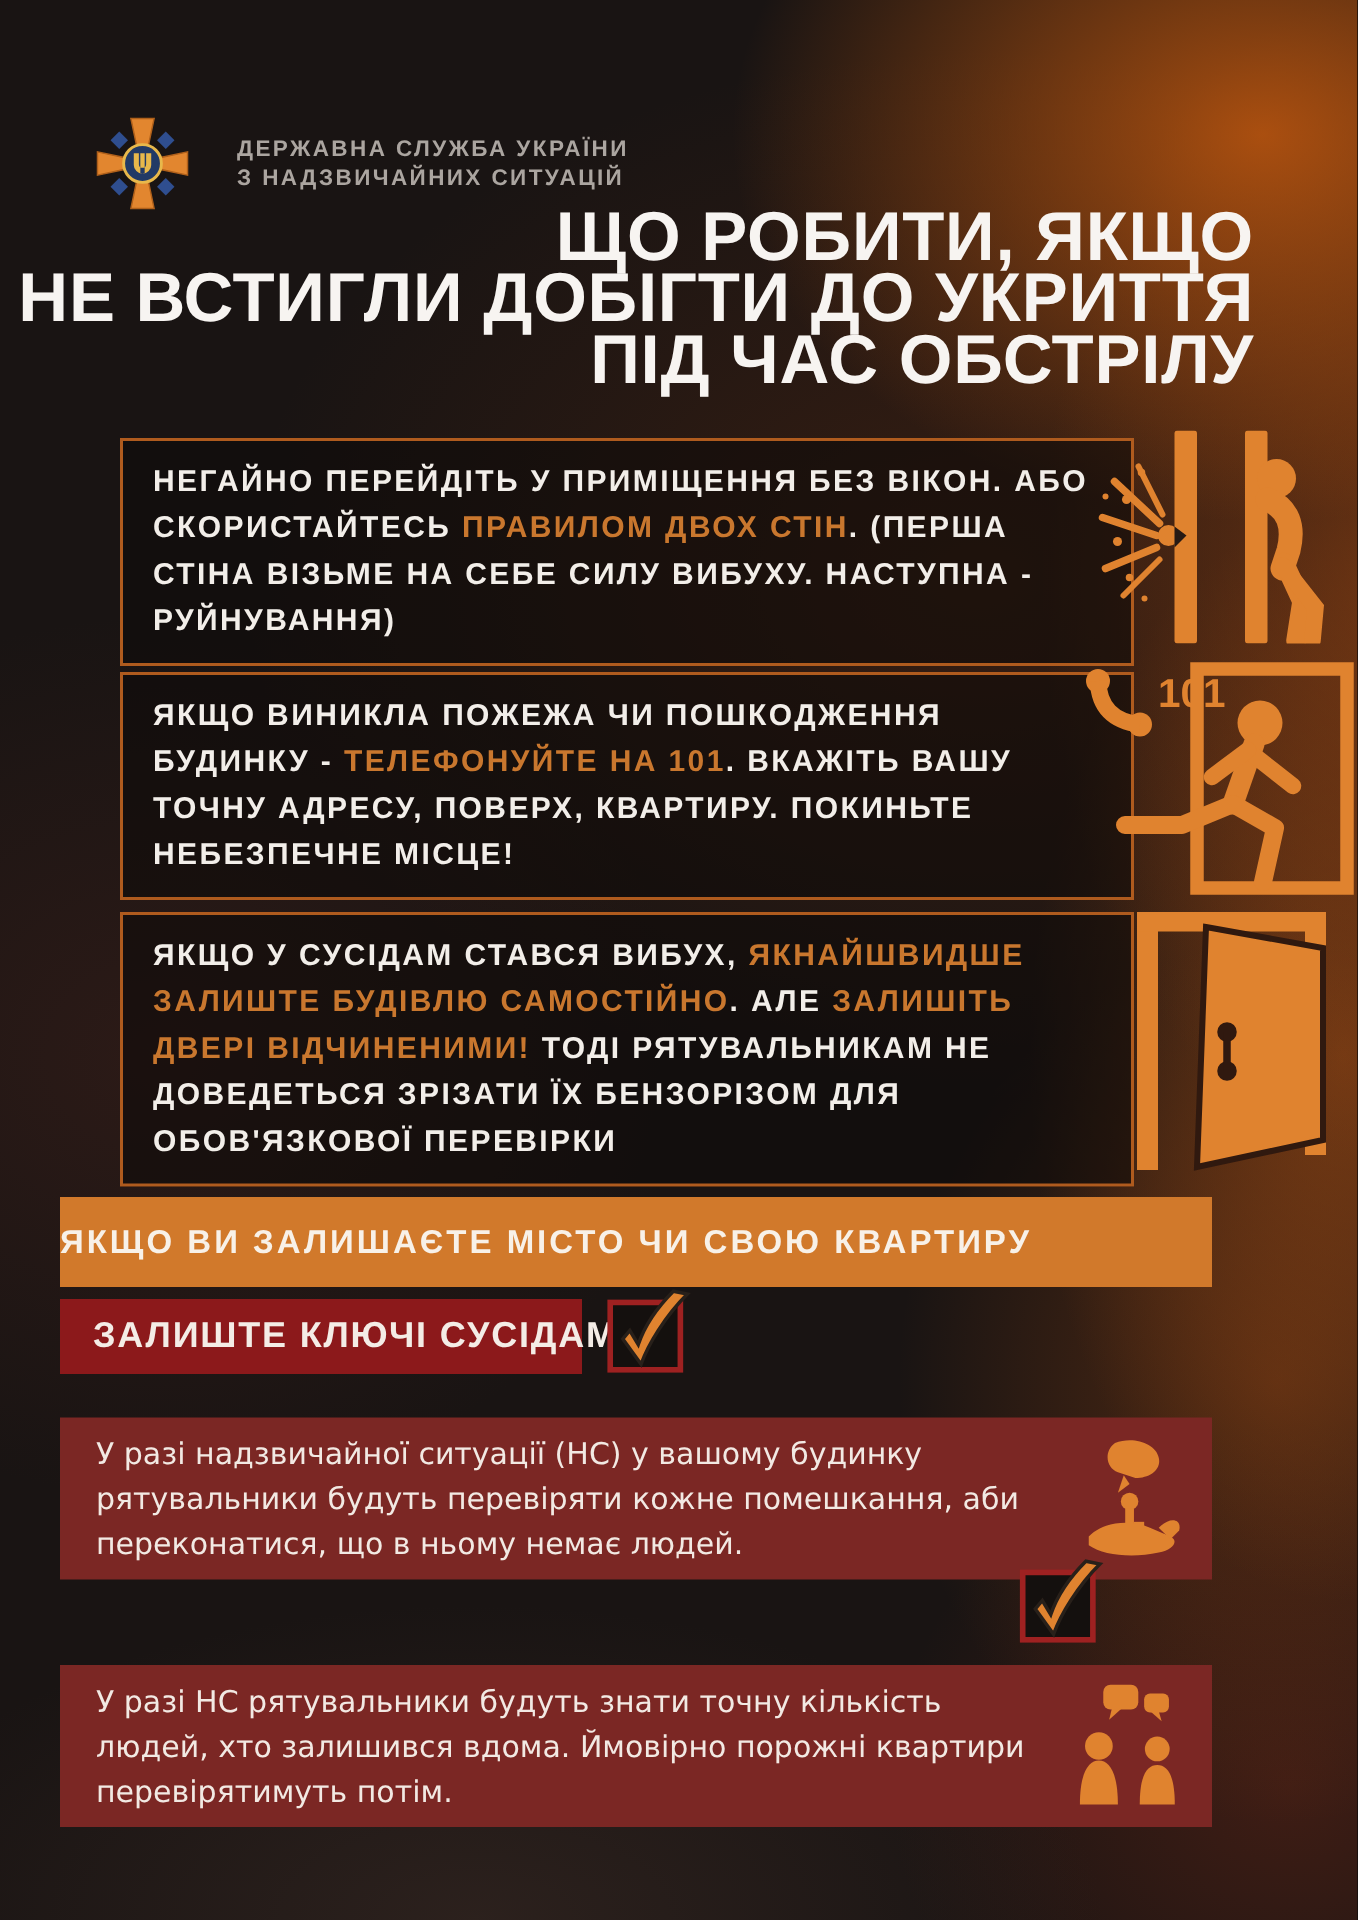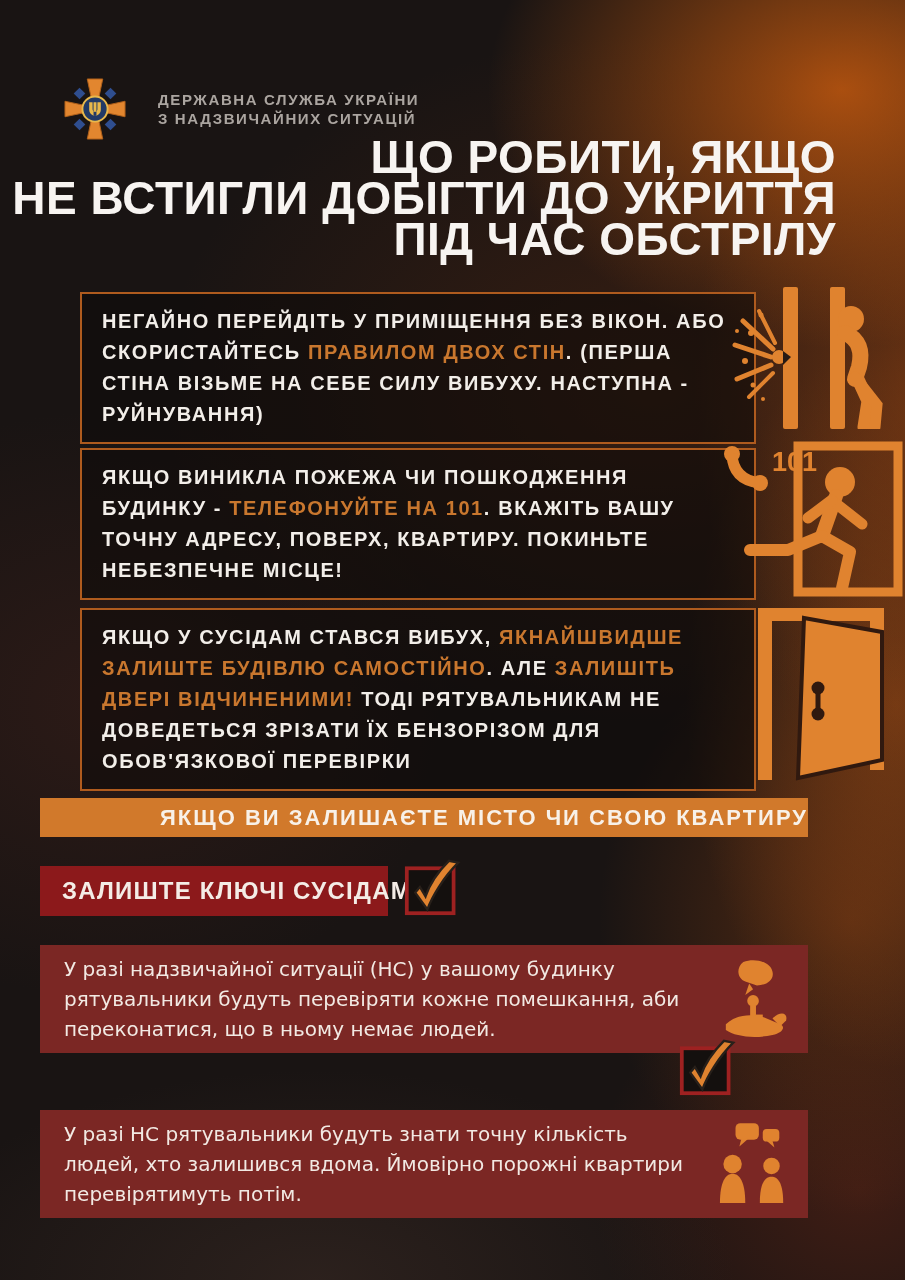--- a/index.html
+++ b/index.html
@@ -29,22 +29,22 @@
     border:2px solid #AF5B1E;background:rgba(13,10,9,0.58);
     padding:12px 20px;color:#F2EEE9;font-weight:700;font-size:20px;
     line-height:31px;letter-spacing:1.6px;margin-left:40px;
   }
   .ibox-1{top:292px;min-height:133px;}
   .ibox-2{top:448px;min-height:137px;}
   .ibox-3{top:608px;min-height:168px;}
   .hl{color:#C9772E;}
   .side-icon{position:absolute;}
   .banner{
-    position:absolute;left:40px;top:798px;width:768px;height:39px;box-sizing:border-box;
-    background:#D1792B;color:#F8F1E8;display:flex;align-items:center;justify-content:flex-end;
+    position:absolute;left:40px;top:798px;width:768px;height:60px;box-sizing:border-box;
+    background:#D1792B;color:#F8F1E8;display:flex;align-items:center;justify-content:flex-start;
     font-size:22px;font-weight:700;letter-spacing:2px;
   }
   .check-label{
     position:absolute;left:40px;height:50px;box-sizing:border-box;background:#8C191B;
     color:#F4ECE6;display:flex;align-items:center;padding:0 22px;
     font-size:24px;font-weight:700;letter-spacing:1.2px;white-space:nowrap;
   }
   .check-label-1{top:866px;width:348px;}
   .check-label-2{top:1046px;width:620px;}
   .checkbox{position:absolute;width:58px;height:60px;}

